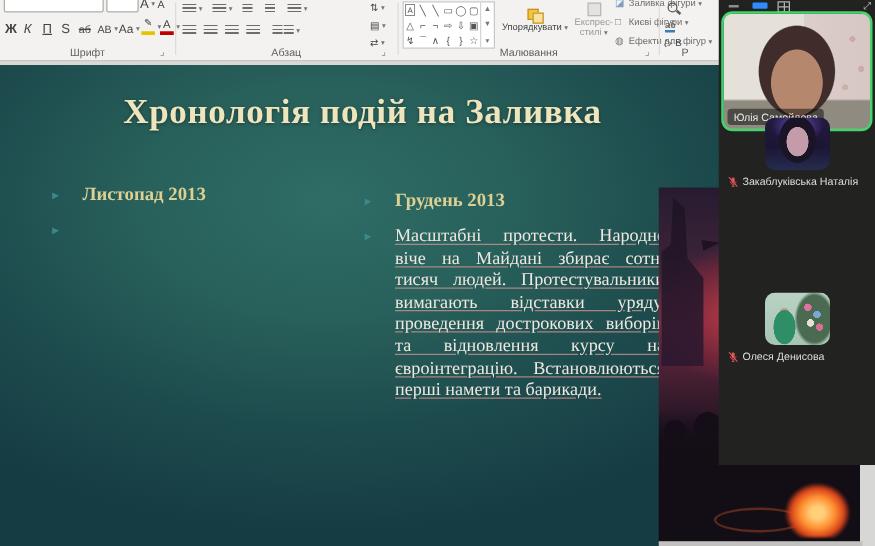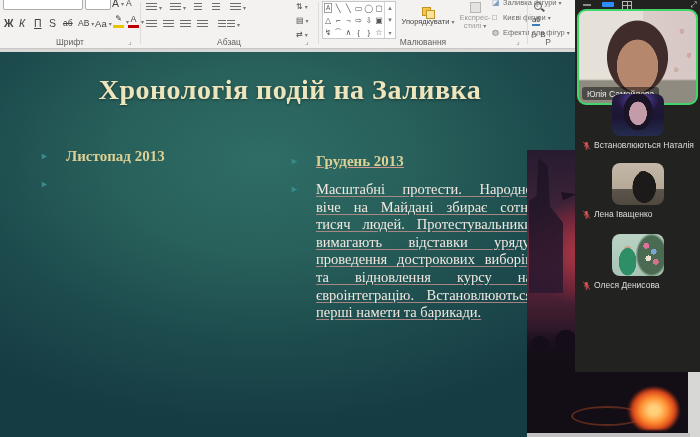--- a/index.html
+++ b/index.html
@@ -47,21 +47,21 @@
   #slide-title{left:55px;top:22px;width:470px;text-align:center;
      font-family:"Liberation Serif",serif;font-weight:bold;font-size:28px;color:#efe5bd;
      text-shadow:0 1px 3px rgba(0,0,0,.4);letter-spacing:.5px;}
   .textcol{position:absolute;font-family:"Liberation Serif",serif;color:#e7e4da;font-size:14.5px;}
   #col-left{left:40px;top:96px;width:242px;}
   #col-right{left:290px;top:101px;width:242px;}
   .bullet-item{display:flex;margin-bottom:11px;}
   .marker{flex:0 0 26px;color:#3a8a8c;font-size:9px;line-height:17px;}
   .b-head{font-weight:bold;color:#ddd197;color:#dcd094;font-size:15px;line-height:17px;}
   .b-body{text-align:justify;line-height:17.6px;}
-  #col-right .b-head{text-decoration:underline;text-decoration-color:rgba(226,160,150,.9);text-align:center;}
+  #col-right .b-head{text-decoration-color:rgba(226,160,150,.9);text-align:center;}
   #col-right .b-body{color:#f0e8e0;text-decoration:underline;text-decoration-color:rgba(215,150,145,.75);text-underline-offset:2px;}
 
   
   #photo{left:527px;top:150px;width:163px;height:283px;overflow:hidden;
     background:
       radial-gradient(ellipse 95px 70px at 43% 36%, rgba(198,62,74,.9) 0%, rgba(140,40,60,.55) 55%, rgba(70,25,45,0) 80%),
       linear-gradient(180deg,#271b30 0%,#3c2338 20%,#6e2b3e 38%,#4b2034 52%,#1d1322 70%,#130d16 100%);}
   .ph-tower{left:2px;top:8px;width:34px;height:135px;background:linear-gradient(180deg,#1c1322,#2a1830);
       clip-path:polygon(0 100%,0 32%,22% 28%,28% 0,55% 6%,62% 36%,100% 48%,100% 100%);opacity:.85;}
   .ph-flag{left:34px;top:42px;width:15px;height:9px;background:#1e1220;clip-path:polygon(0 0,100% 25%,12% 95%);}
@@ -332,36 +332,24 @@
 
   <div class="gallery-tile" style="top:94px;">
     <div class="thumb" id="thumb-2"></div>
     <div class="g-name">
       <svg class="micsvg" width="9" height="9" viewBox="0 0 12 12">
           <path d="M6 1.2c-1 0-1.7.7-1.7 1.7v2.6c0 1 .7 1.7 1.7 1.7s1.7-.7 1.7-1.7V2.9C7.7 1.9 7 1.2 6 1.2z" fill="#e05555"></path>
           <path d="M3 5.5c0 1.7 1.3 3 3 3s3-1.3 3-3" stroke="#e05555" fill="none" stroke-width="1"></path>
           <path d="M6 8.5v2M4.5 10.8h3" stroke="#e05555" stroke-width="1"></path>
           <path d="M1.5 1l9 10" stroke="#e05555" stroke-width="1.2"></path>
         </svg>
-      <span>Встановлюються Наталія</span>
-    </div>
-  </div>
-
-  <div class="gallery-tile" style="top:163px;">
-    <div class="thumb" id="thumb-3"></div>
-    <div class="g-name">
-      <svg class="micsvg" width="9" height="9" viewBox="0 0 12 12">
-          <path d="M6 1.2c-1 0-1.7.7-1.7 1.7v2.6c0 1 .7 1.7 1.7 1.7s1.7-.7 1.7-1.7V2.9C7.7 1.9 7 1.2 6 1.2z" fill="#e05555"></path>
-          <path d="M3 5.5c0 1.7 1.3 3 3 3s3-1.3 3-3" stroke="#e05555" fill="none" stroke-width="1"></path>
-          <path d="M6 8.5v2M4.5 10.8h3" stroke="#e05555" stroke-width="1"></path>
-          <path d="M1.5 1l9 10" stroke="#e05555" stroke-width="1.2"></path>
-        </svg>
-      <span>Лена Іващенко</span>
-    </div>
-  </div>
+      <span>Закаблуківська Наталія</span>
+    </div>
+  </div>
+
 
   <div class="gallery-tile" style="top:234px;">
     <div class="thumb" id="thumb-4"></div>
     <div class="g-name">
       <svg class="micsvg" width="9" height="9" viewBox="0 0 12 12">
           <path d="M6 1.2c-1 0-1.7.7-1.7 1.7v2.6c0 1 .7 1.7 1.7 1.7s1.7-.7 1.7-1.7V2.9C7.7 1.9 7 1.2 6 1.2z" fill="#e05555"></path>
           <path d="M3 5.5c0 1.7 1.3 3 3 3s3-1.3 3-3" stroke="#e05555" fill="none" stroke-width="1"></path>
           <path d="M6 8.5v2M4.5 10.8h3" stroke="#e05555" stroke-width="1"></path>
           <path d="M1.5 1l9 10" stroke="#e05555" stroke-width="1.2"></path>
         </svg>

